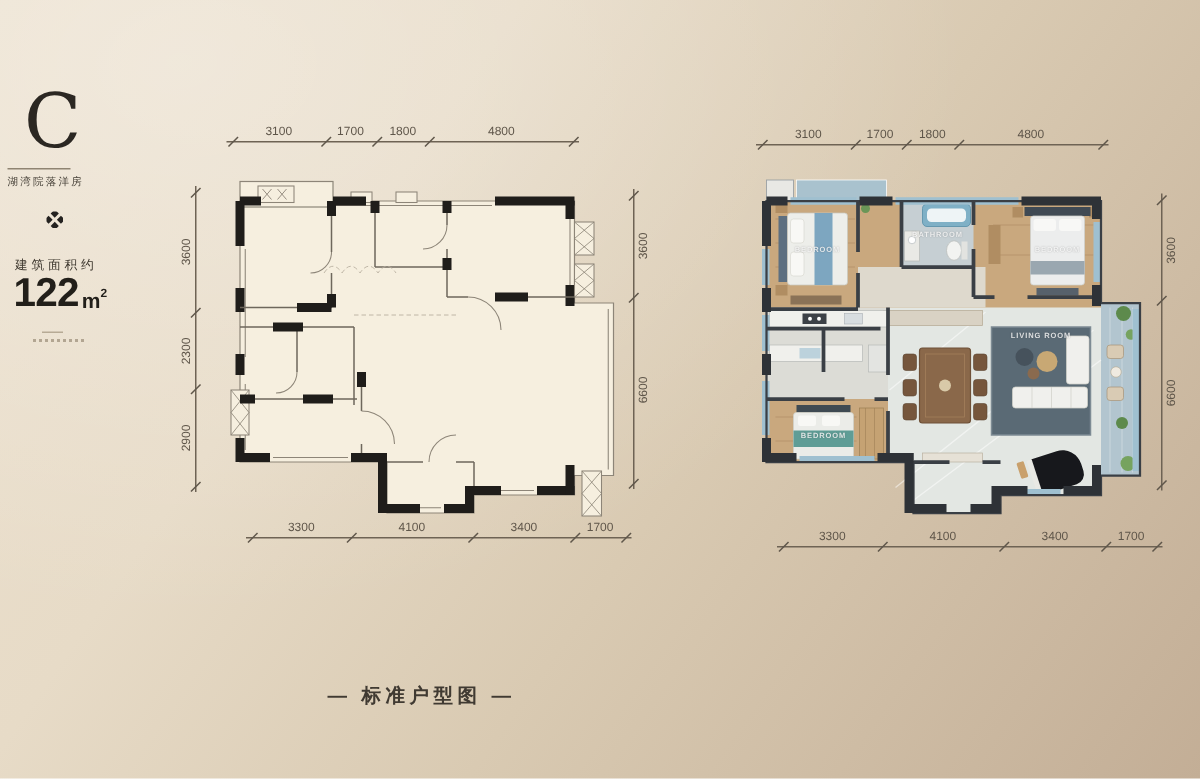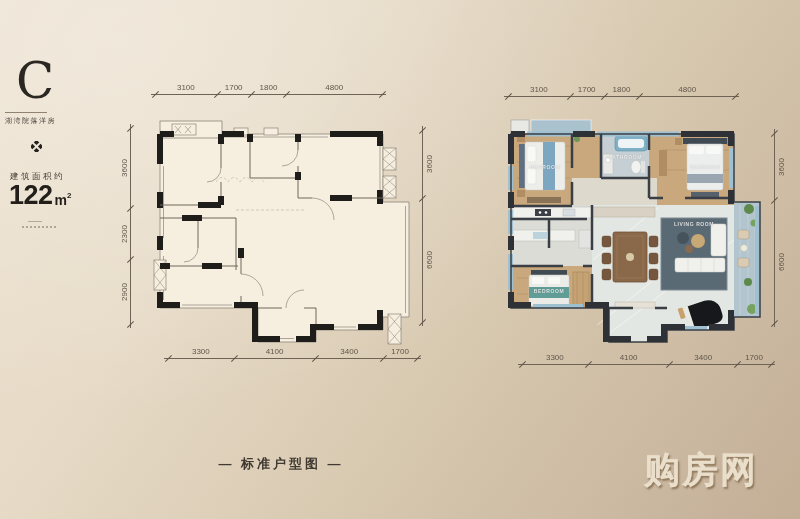--- a/index.html
+++ b/index.html
@@ -365,16 +365,15 @@
     <span class="room-label" style="left:48px;top:57px;">BEDROOM</span>
     <span class="room-label" style="left:128px;top:47px;">BATHROOM</span>
     <span class="room-label" style="left:208px;top:57px;">BEDROOM</span>
     <span class="room-label" style="left:52px;top:181px;">BEDROOM</span>
     <span class="room-label" style="left:197px;top:114px;">LIVING ROOM</span>
   </div>
 
   <div class="abs caption caption-std">— 标准户型图 —</div>
 
   <div class="abs watermark">
-    <div class="wm-brand">购房网</div>
   </div>
 
 </div>
 
 </body></html>

